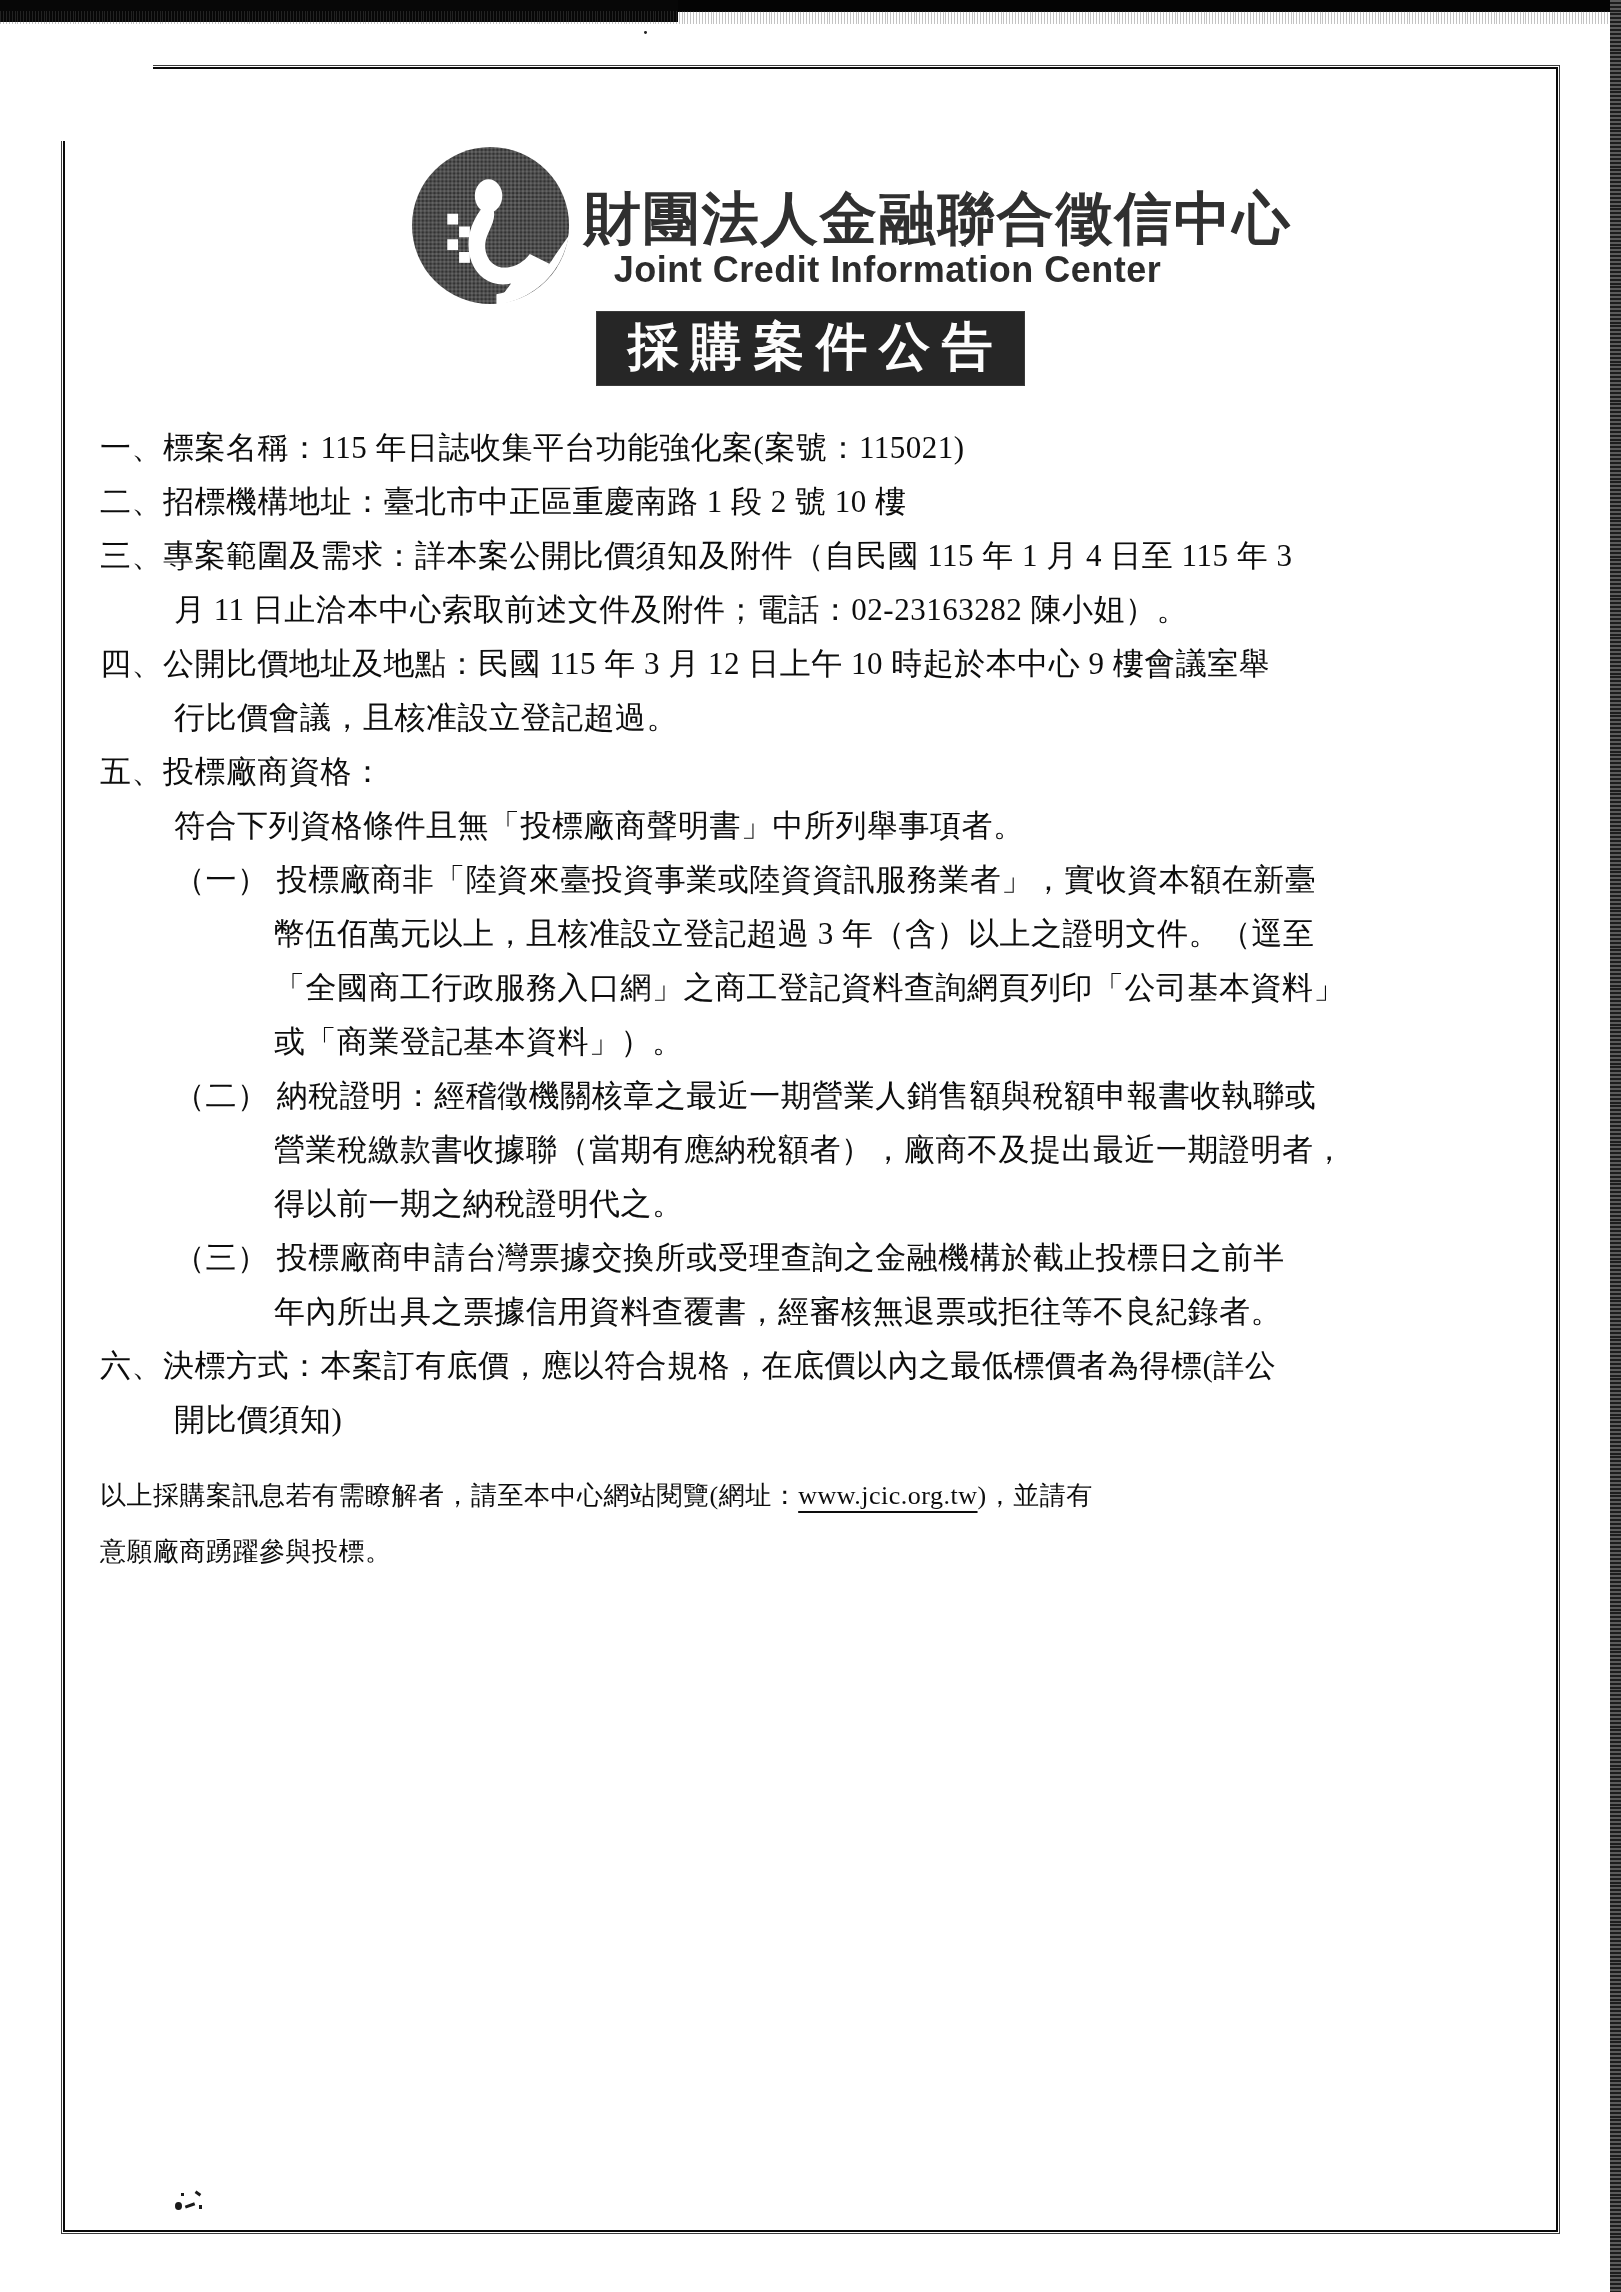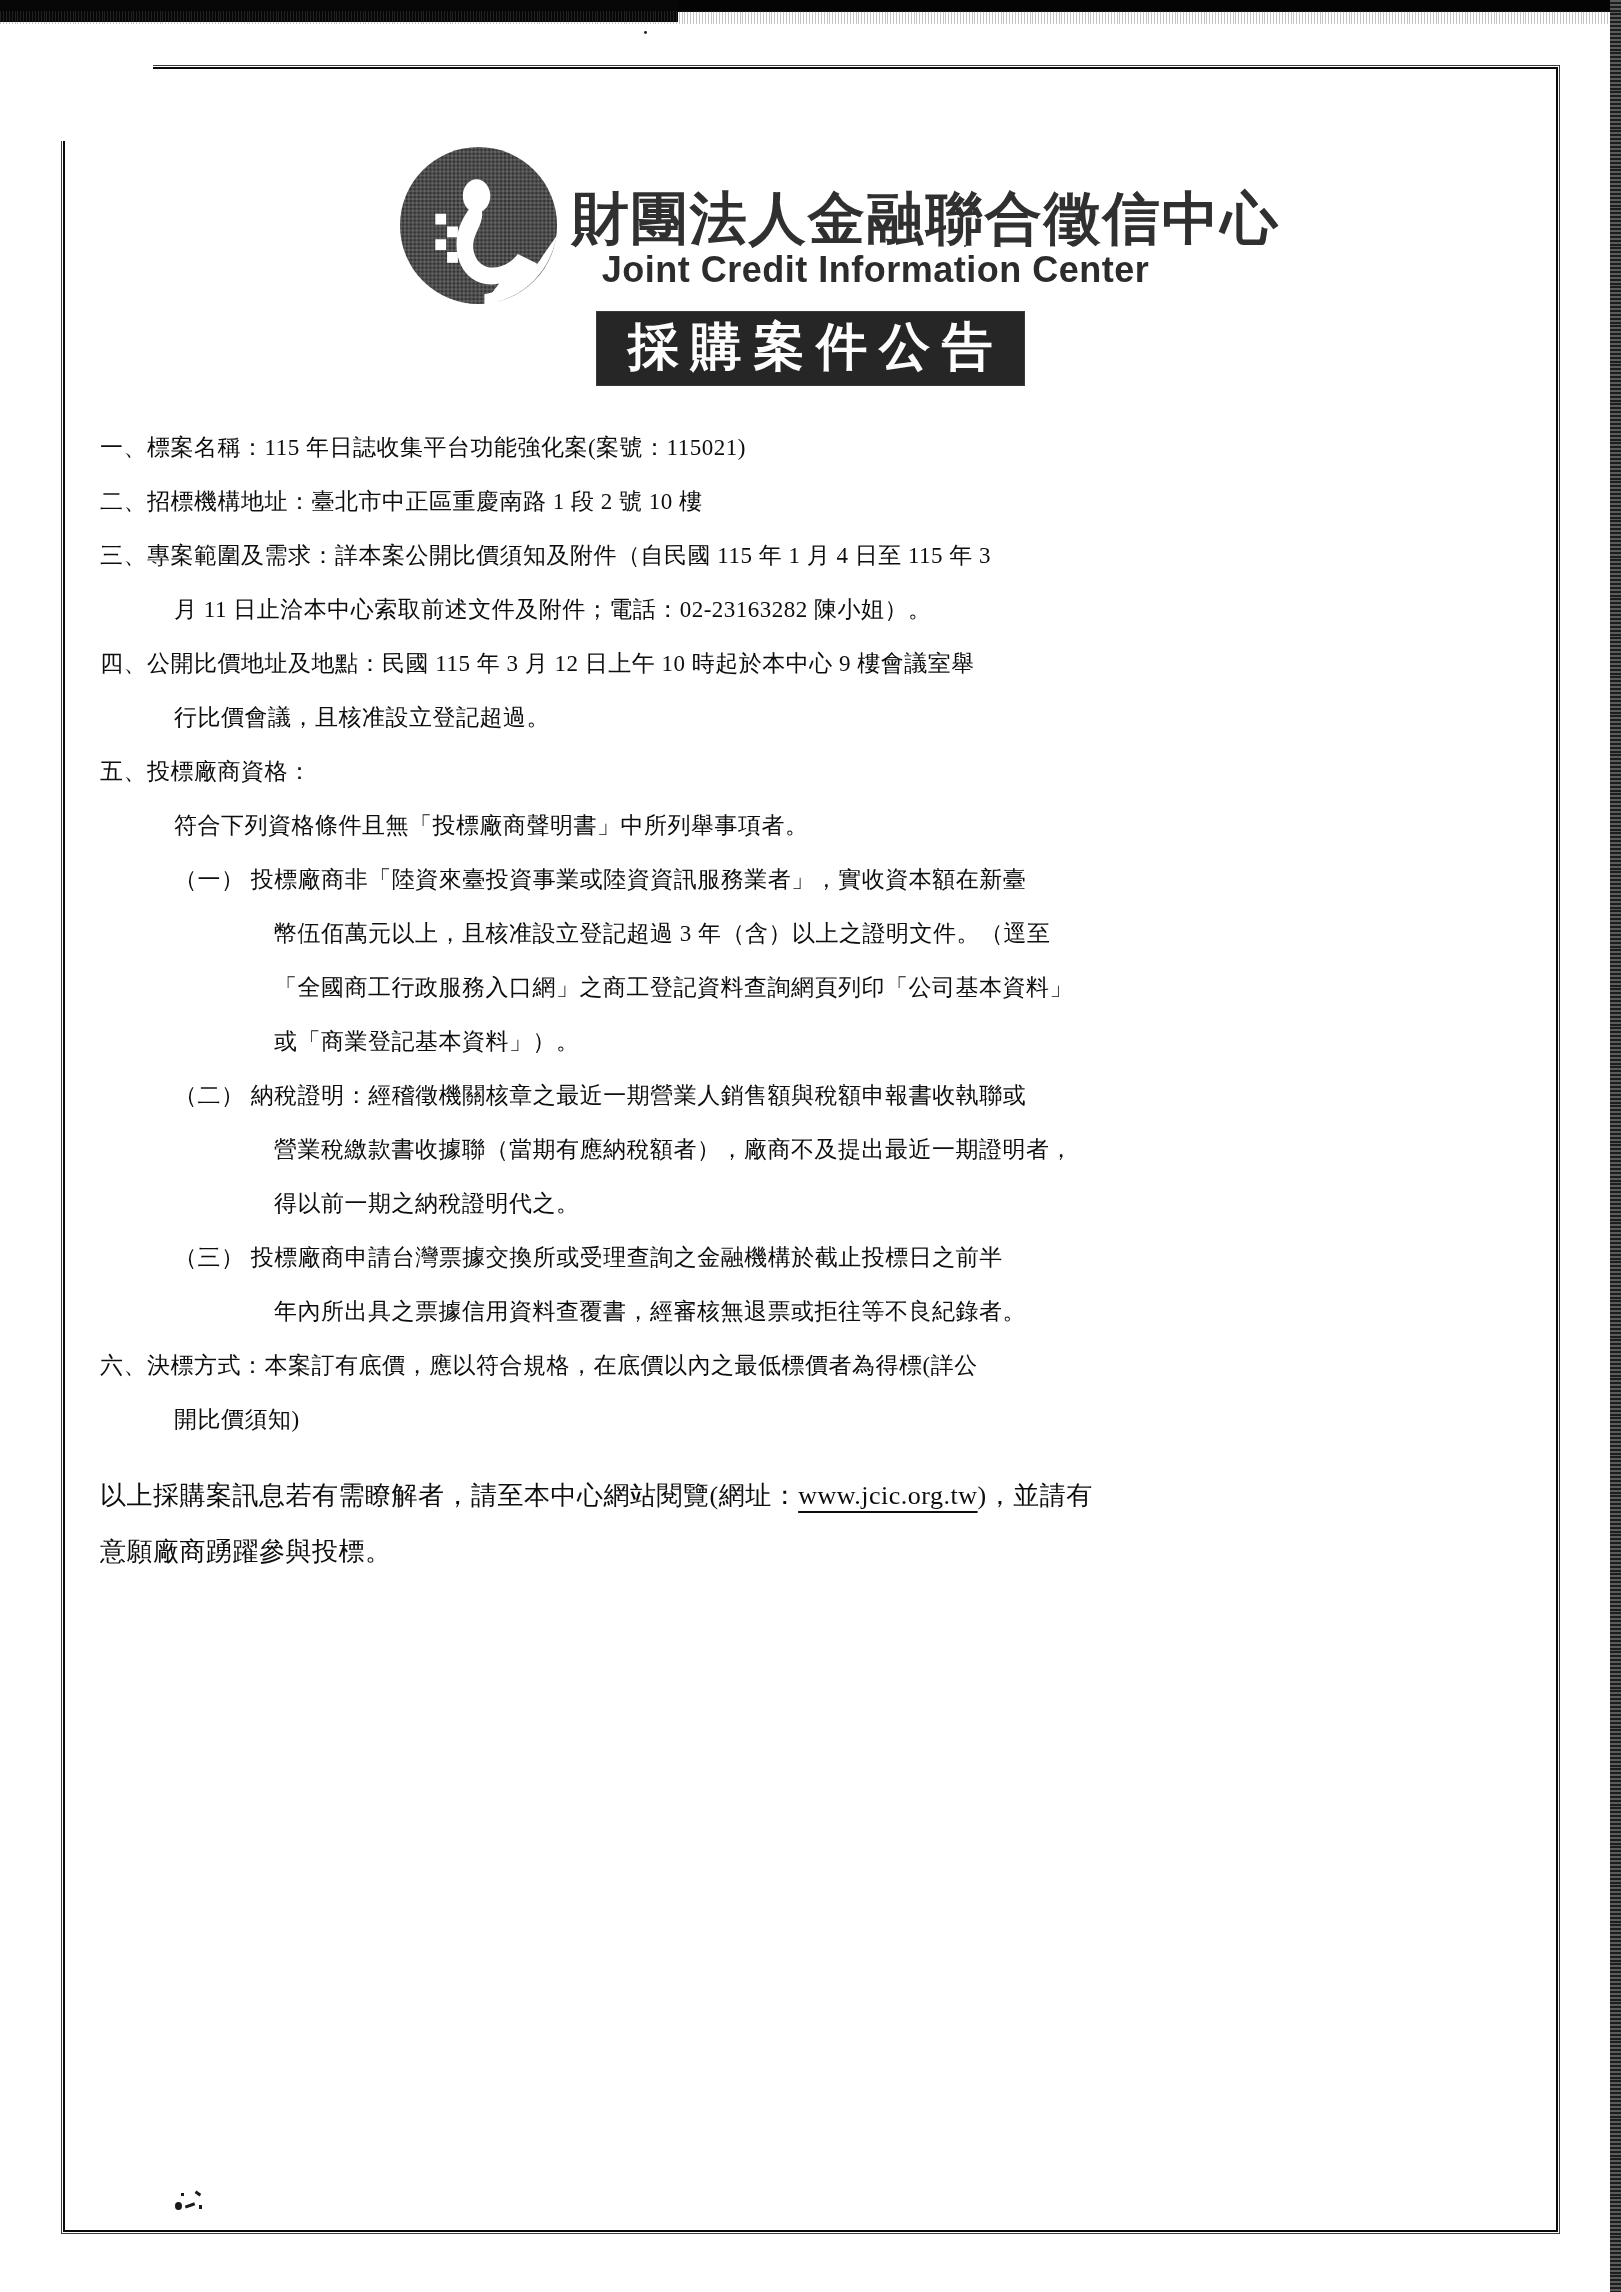--- a/index.html
+++ b/index.html
@@ -15,33 +15,33 @@
   .right-band{position:absolute;top:0;right:0;width:10.8px;height:2293px;
     background:repeating-linear-gradient(0deg,#1d1d1d 0 2px,#5b5b5b 2px 3.9px);}
   .frame{position:absolute;left:63px;top:67px;width:1491px;height:2161px;
     border:2.9px solid #0a0a0a;outline:1px solid #3c3c3c;outline-offset:1px;}
   .patch-tl-top{position:absolute;left:57px;top:61px;width:96px;height:13.7px;background:#fff;}
   .patch-tl-left{position:absolute;left:57px;top:74px;width:13.7px;height:67px;background:#fff;}
   .speck{position:absolute;width:2.9px;height:2.9px;background:#222;border-radius:50%;}
   .smudge{position:absolute;left:173px;top:2190px;width:33px;height:25.5px;}
   .smudge i{position:absolute;background:#1a1a1a;display:block;}
   
-  .header{position:absolute;left:398px;top:145px;display:flex;align-items:flex-start;}
+  .header{position:absolute;left:410px;top:145px;display:flex;align-items:flex-start;}
   .logo{width:162px;height:162px;flex:0 0 auto;}
   .org{margin-left:11.8px;margin-top:43px;font-family:"Liberation Sans","DejaVu Sans",sans-serif;}
   .org-zh{font-size:57px;font-weight:bold;letter-spacing:2px;color:#303030;line-height:61px;}
   .org-en{font-size:36px;font-weight:bold;color:#2c2c2c;line-height:39px;margin-top:1px;letter-spacing:0.5px;margin-left:30px;}
   
   .banner-wrap{position:absolute;left:0;top:312px;width:1621px;text-align:center;}
   .banner{display:inline-block;background:#262626;color:#fdfdfd;font-weight:bold;
     font-size:51px;line-height:57px;letter-spacing:11.8px;padding:6.9px 19.6px 8.8px 31px;
     box-shadow:0 0 0 1px #3a3a3a;}
   
   .body-text{position:absolute;left:100px;top:421px;width:1441px;}
-  .line{font-size:23px;line-height:54px;white-space:nowrap;letter-spacing:0.5px;}
+  .line{font-size:31px;line-height:54px;white-space:nowrap;letter-spacing:0.5px;}
   .ind-1{padding-left:74px;}
   .ind-2{padding-left:174px;}
   .closing{position:absolute;left:100px;top:1468px;width:1441px;font-size:26px;line-height:56px;letter-spacing:0.5px;}
   .closing .cl-line{white-space:nowrap;}
   .link{text-decoration:underline;text-underline-offset:6.9px;}
 </style>
 </head>
 <body>
 
 <div class="top-band"></div>

